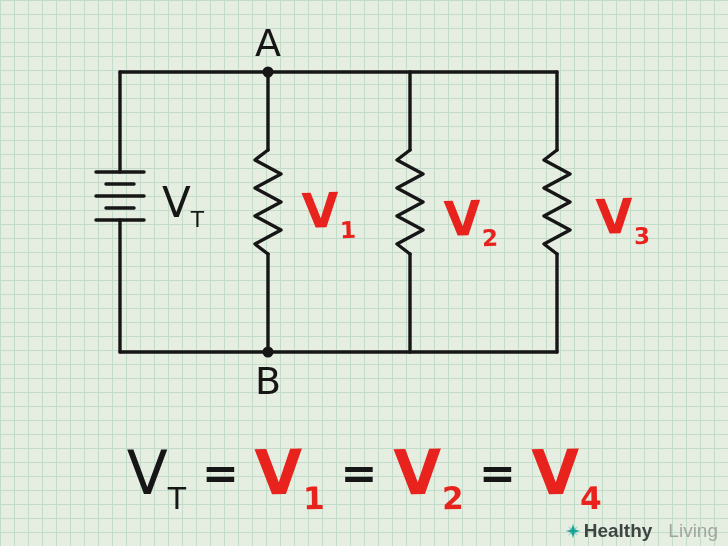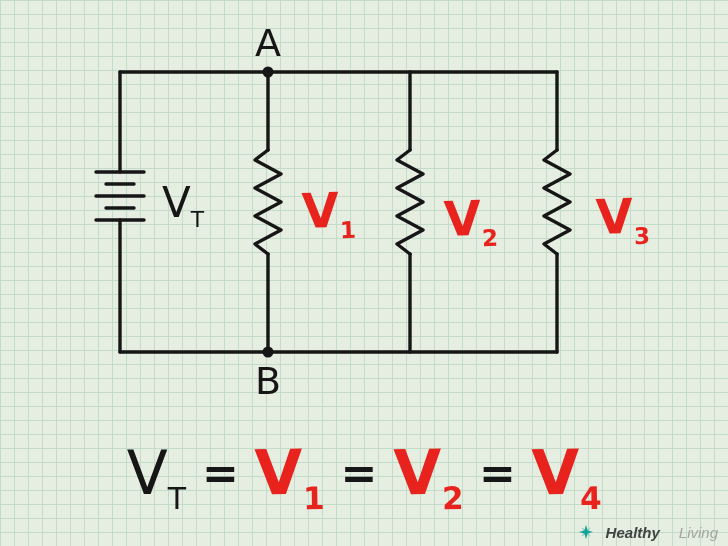--- a/index.html
+++ b/index.html
@@ -19,24 +19,24 @@
 .lbl sub{font-size:.52em;vertical-align:-0.45em;line-height:0;}
 .node{font-size:38px;font-weight:500;transform:translateX(-50%);}
 .vt{font-size:42px;font-weight:500;}
 .rlabel{color:var(--red);font-weight:700;font-size:48px;transform:rotate(-2deg);}
 .rlabel sub{font-size:.48em;vertical-align:-0.5em;}
 .equation{position:absolute;left:50%;top:436px;transform:translateX(-50%);display:flex;align-items:center;gap:14px;white-space:nowrap;}
 .equation sub{font-size:.5em;vertical-align:-0.5em;line-height:0;}
 .eq-black{color:var(--ink);font-size:60px;font-weight:500;}
 .eq-red{color:var(--red);font-size:62px;font-weight:700;transform:rotate(-1deg);}
 .eq-sign{color:var(--ink);font-size:44px;font-weight:700;padding:0 2px;}
-.watermark{position:absolute;right:10px;bottom:6px;display:flex;align-items:center;gap:12px;
-  font-family:"Liberation Sans",sans-serif;font-size:15px;line-height:1;font-style:italic;}
+.watermark{position:absolute;right:10px;bottom:6px;display:flex;align-items:center;gap:3px;
+  font-family:"Liberation Sans",sans-serif;font-size:19px;line-height:1;}
 .wm-bold{color:#3e4441;font-weight:700;}
-.wm-light{color:var(--gray);font-weight:400;margin-left:7px;}
+.wm-light{color:var(--gray);font-weight:400;margin-left:13px;}
 </style>
 </head>
 <body>
 
 <div class="paper">
 
   <svg class="circuit" width="728" height="546" viewBox="0 0 728 546">
     <path class="wire" d="M120 72 H557"></path>
     <path class="wire" d="M120 352 H557"></path>
     <path class="wire" d="M120 72 V172"></path>

